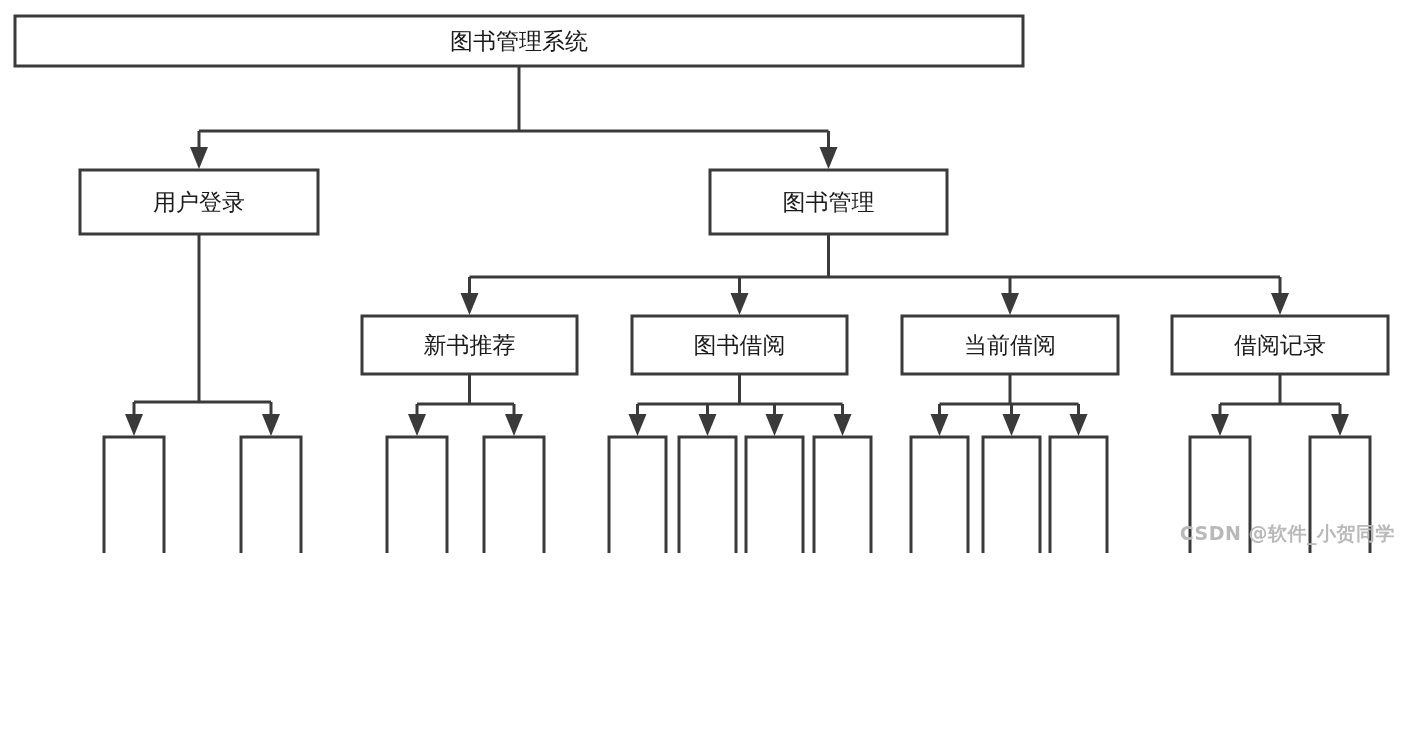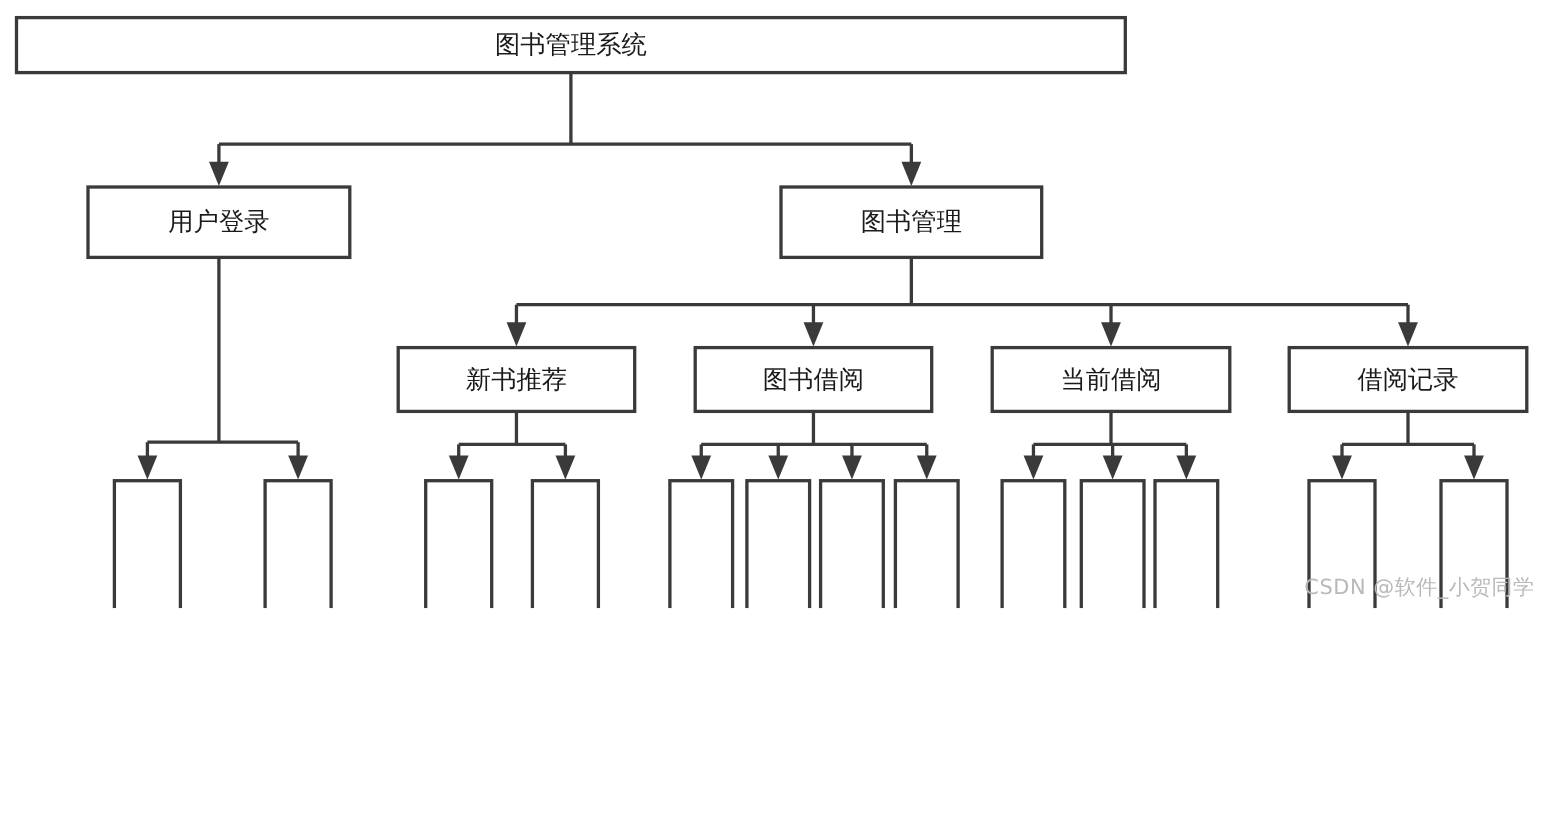--- a/index.html
+++ b/index.html
@@ -69,20 +69,21 @@
   }
   .watermark {
     position: absolute;
     right: 10px;
     bottom: 6px;
     font-family: "DejaVu Sans", "Liberation Sans", sans-serif;
     font-size: 19px;
     color: #b9b9b9;
     white-space: nowrap;
     letter-spacing: 0.5px;
+    font-weight: bold;
   }
 </style>
 </head>
 <body>
 
 <div id="canvas">
 
   <svg class="diagram" id="diagram-svg" viewBox="0 0 1405 747" xmlns="http://www.w3.org/2000/svg">
     <g id="connectors-layer">
         <line x1="519" y1="66" x2="519" y2="131" class="connector"></line>

